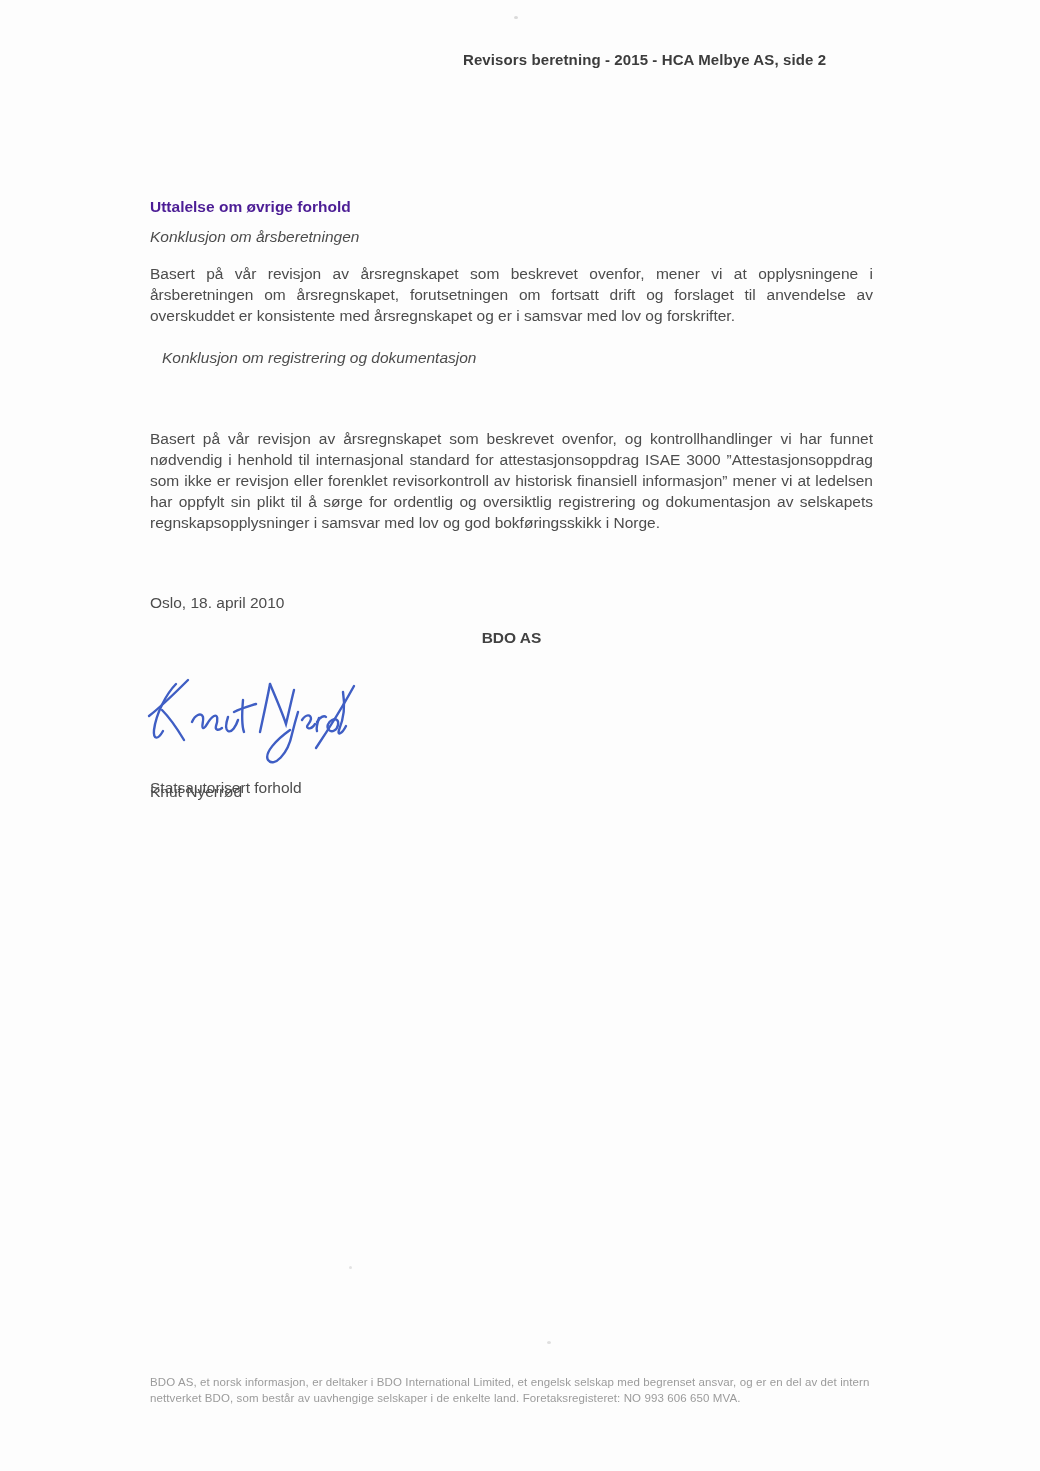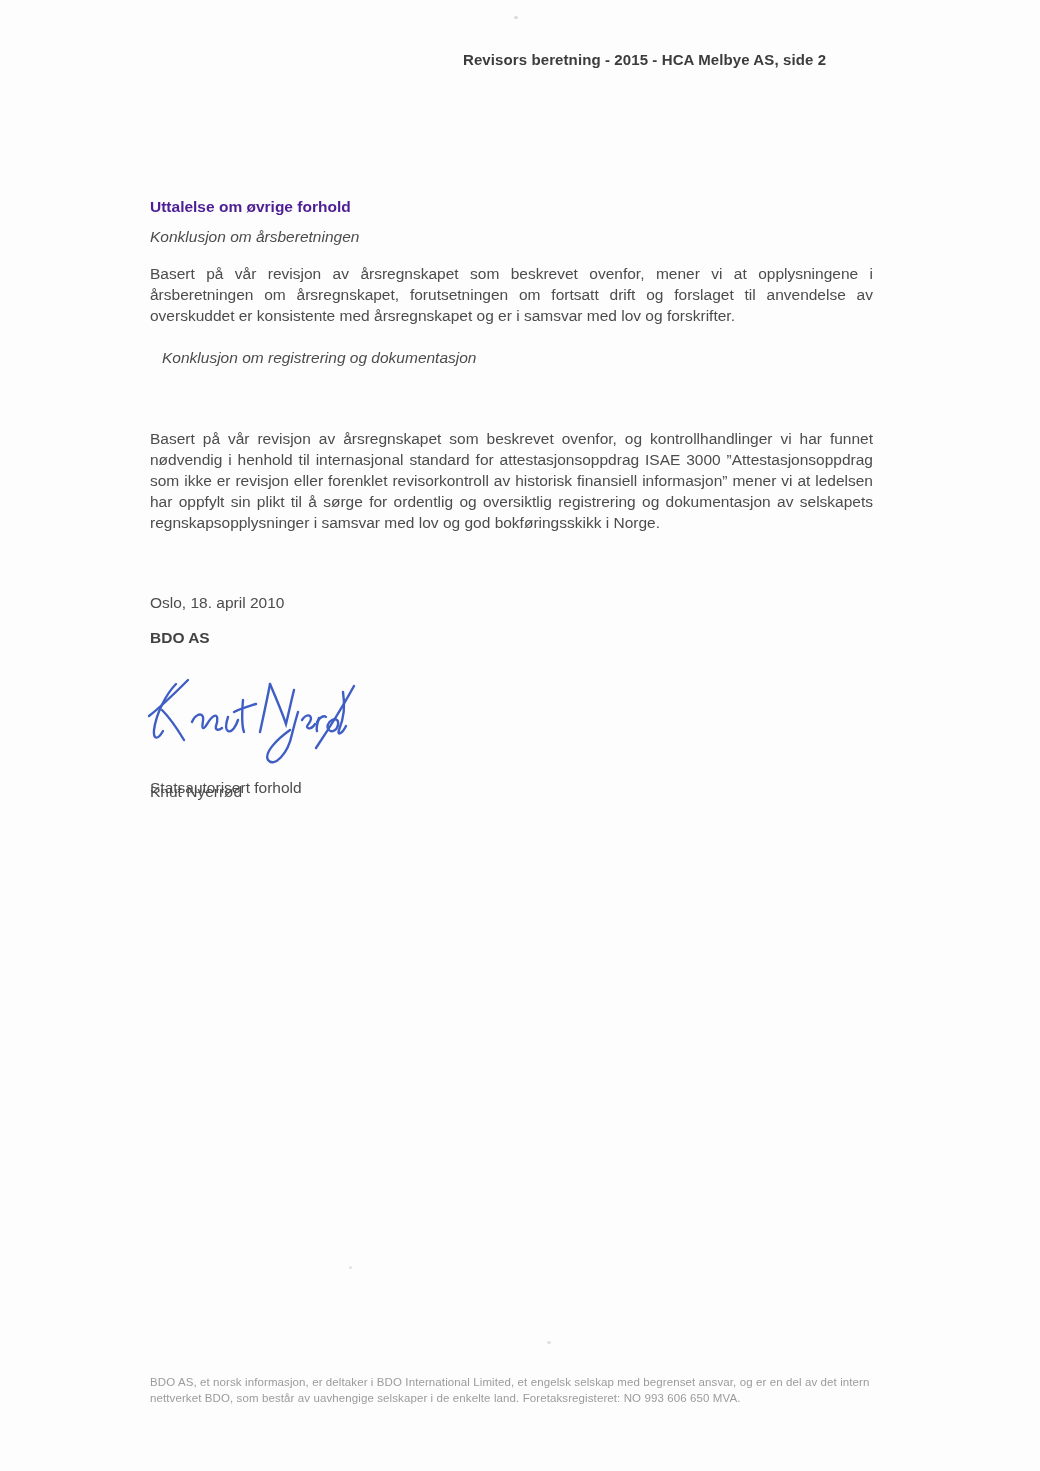--- a/index.html
+++ b/index.html
@@ -33,21 +33,21 @@
   .txt { position: absolute; left: 150px; width: 723px; color: #4c4c4c; }
   .heading   { top: 198px; font-size: 15.5px; font-weight: bold; color: #4c1d95; }
   .subhead-1 { top: 228px; font-size: 15.5px; font-style: italic; }
   .para      { font-size: 15.5px; line-height: 21px; text-align: justify; }
   .para-1    { top: 263px; }
   .subhead-2 { top: 349px; font-size: 15.5px; font-style: italic; margin-left: 12px; }
   .para-2    { top: 387px; margin-top: 41px; }
 
   
   .place-date { top: 594px; font-size: 15.5px; }
-  .company    { top: 629px; font-size: 15.5px; font-weight: bold; color: #424242; }
+  .company    { top: 629px; font-size: 15.5px; font-weight: bold; color: #424242; text-align: center; }
   .signature-svg { position: absolute; left: 146px; top: 670px; }
   .signature-svg path { fill: none; stroke: #3f5ec4; stroke-width: 2.4; stroke-linecap: round; }
   .signer-name  { top: 759px; font-size: 15.5px; margin-top: 24px; }
   .signer-title { top: 779px; font-size: 15.5px; }
 
   
   .footer {
     position: absolute; left: 150px; top: 1374px;
     font-size: 11.5px; line-height: 16px; color: #9b9b9b;
     white-space: nowrap; letter-spacing: 0.1px;

